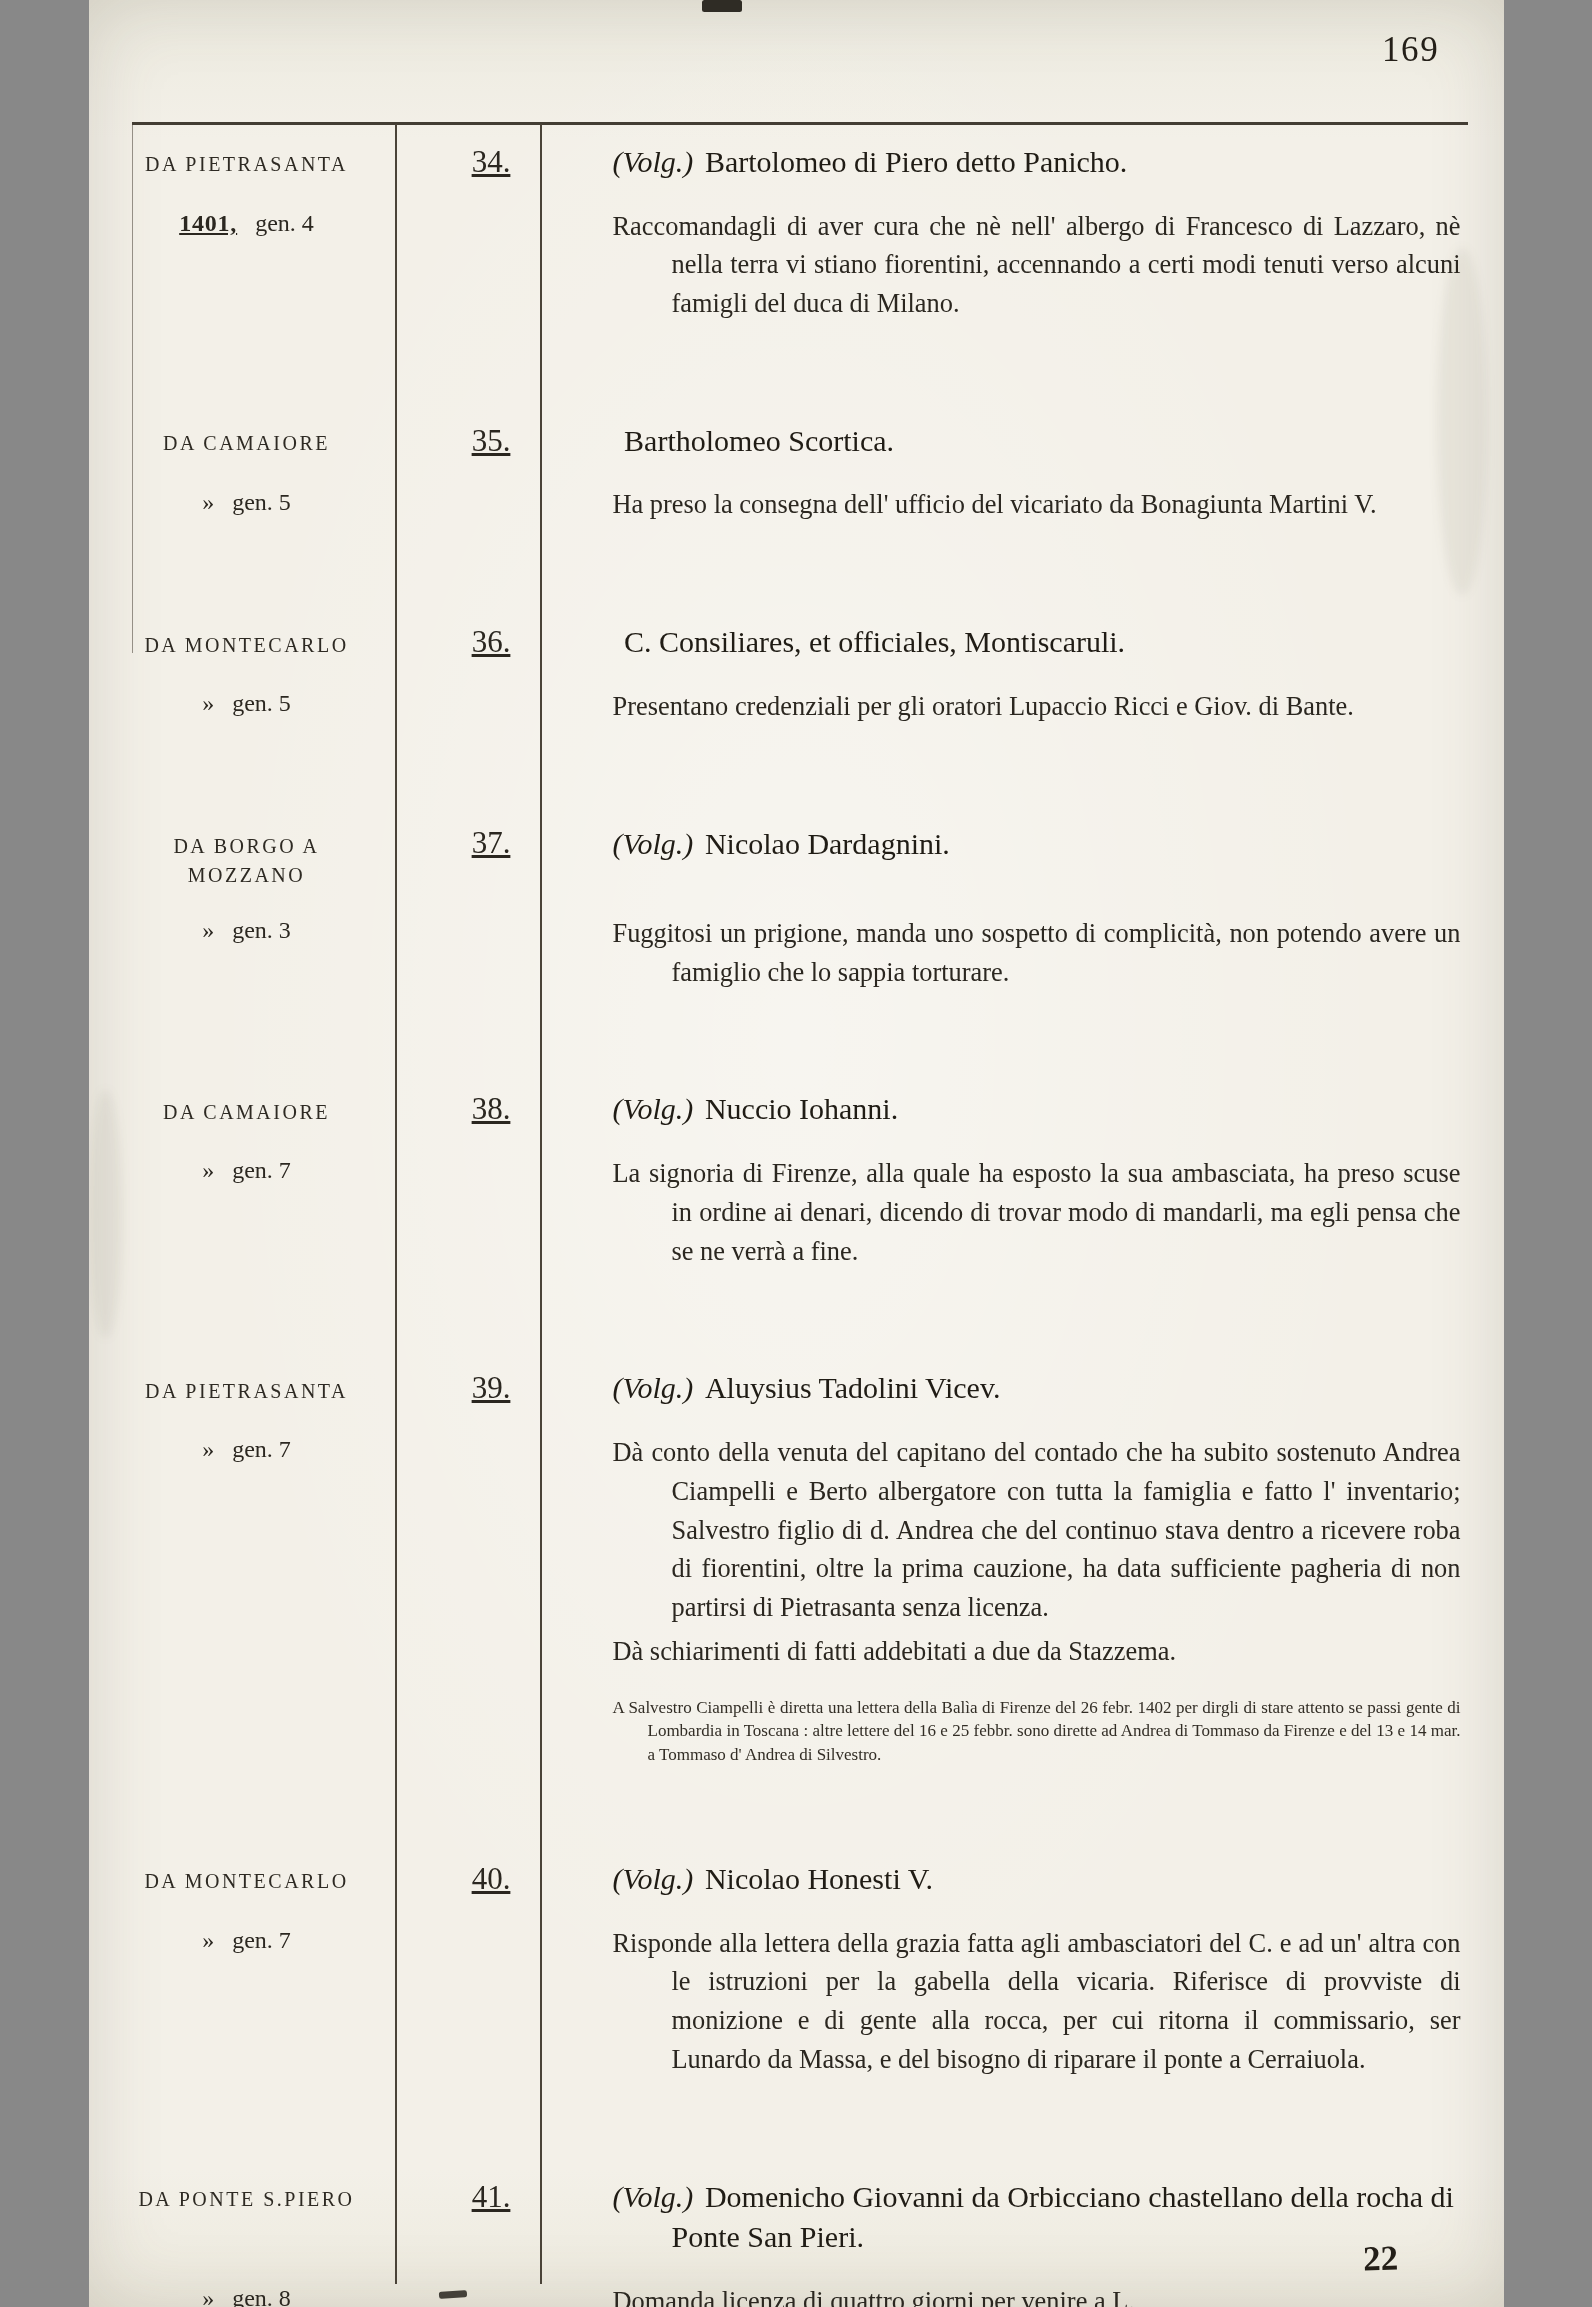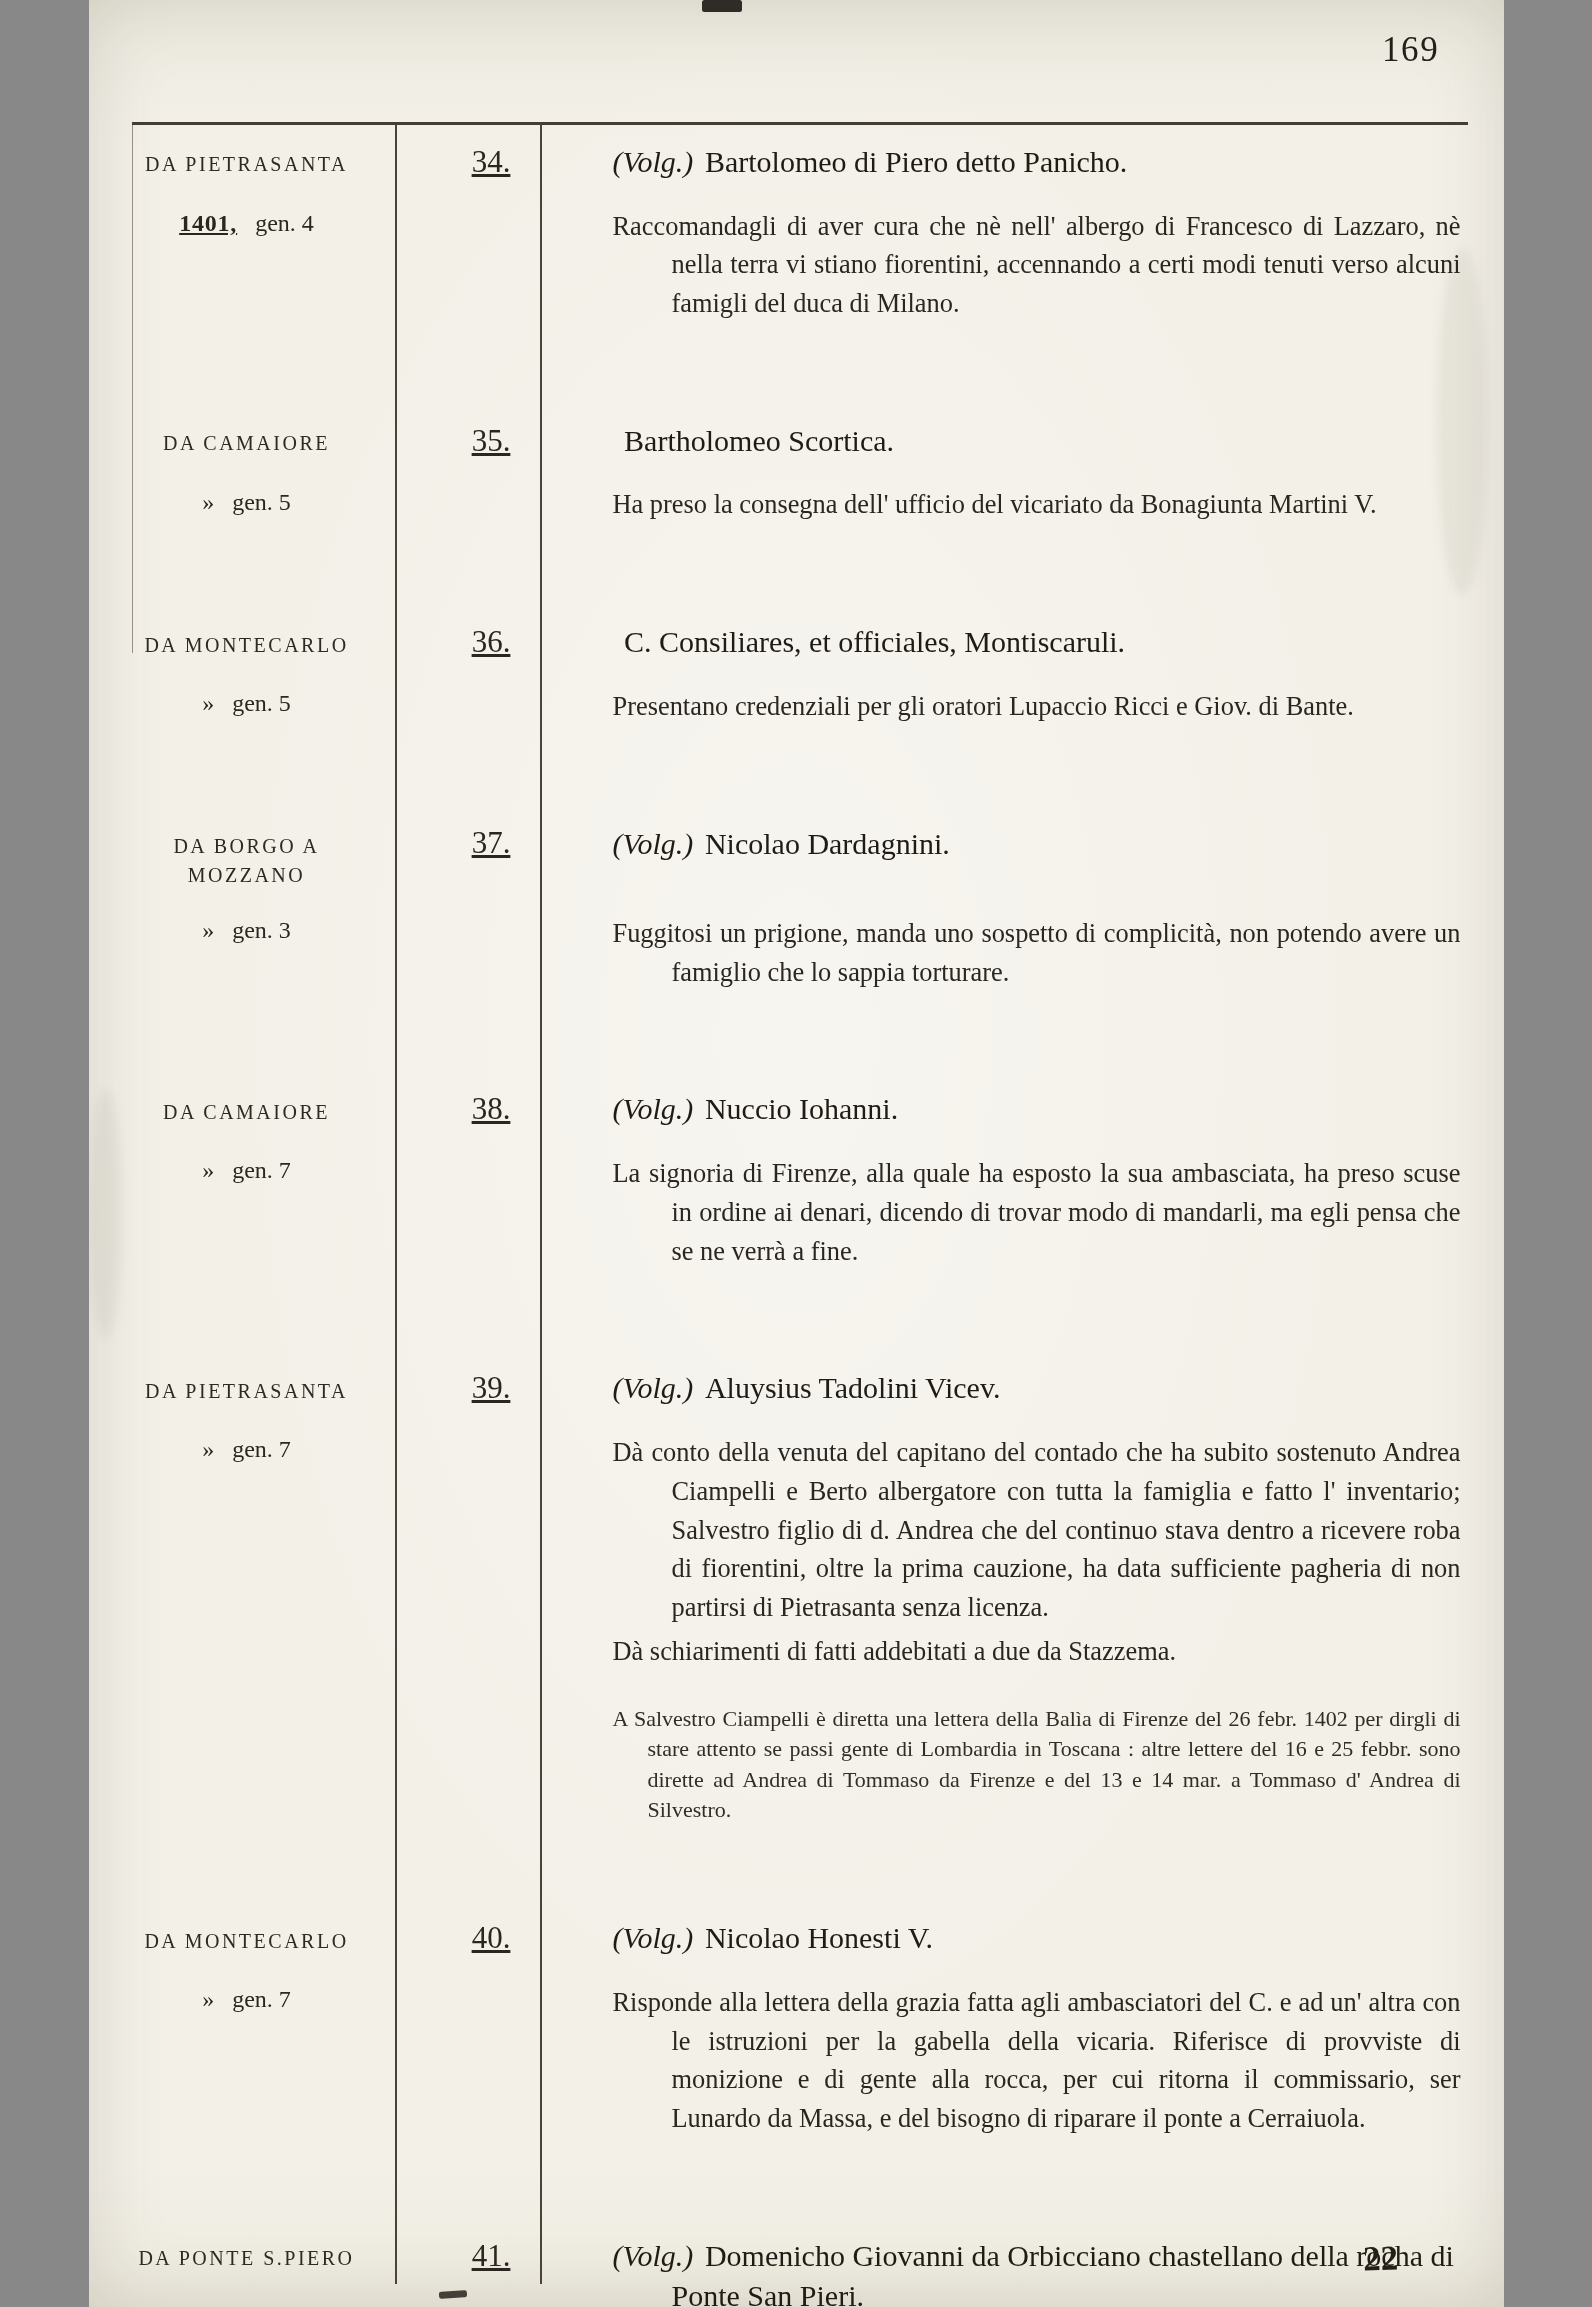--- a/index.html
+++ b/index.html
@@ -109,22 +109,22 @@
     font-size: 26.4px;
     line-height: 1.47;
     text-align: justify;
   }
   .body p {
     margin: 0 0 5px 0;
     padding-left: 59px;
     text-indent: -59px;
   }
   .footnote {
-    margin-top: 33px;
-    font-size: 22px;
+    margin-top: 25px;
+    font-size: 17px;
     line-height: 1.38;
     text-align: justify;
     padding-left: 35px;
     text-indent: -35px;
     color: #322d25;
   }
 </style>
 </head>
 <body>
 

